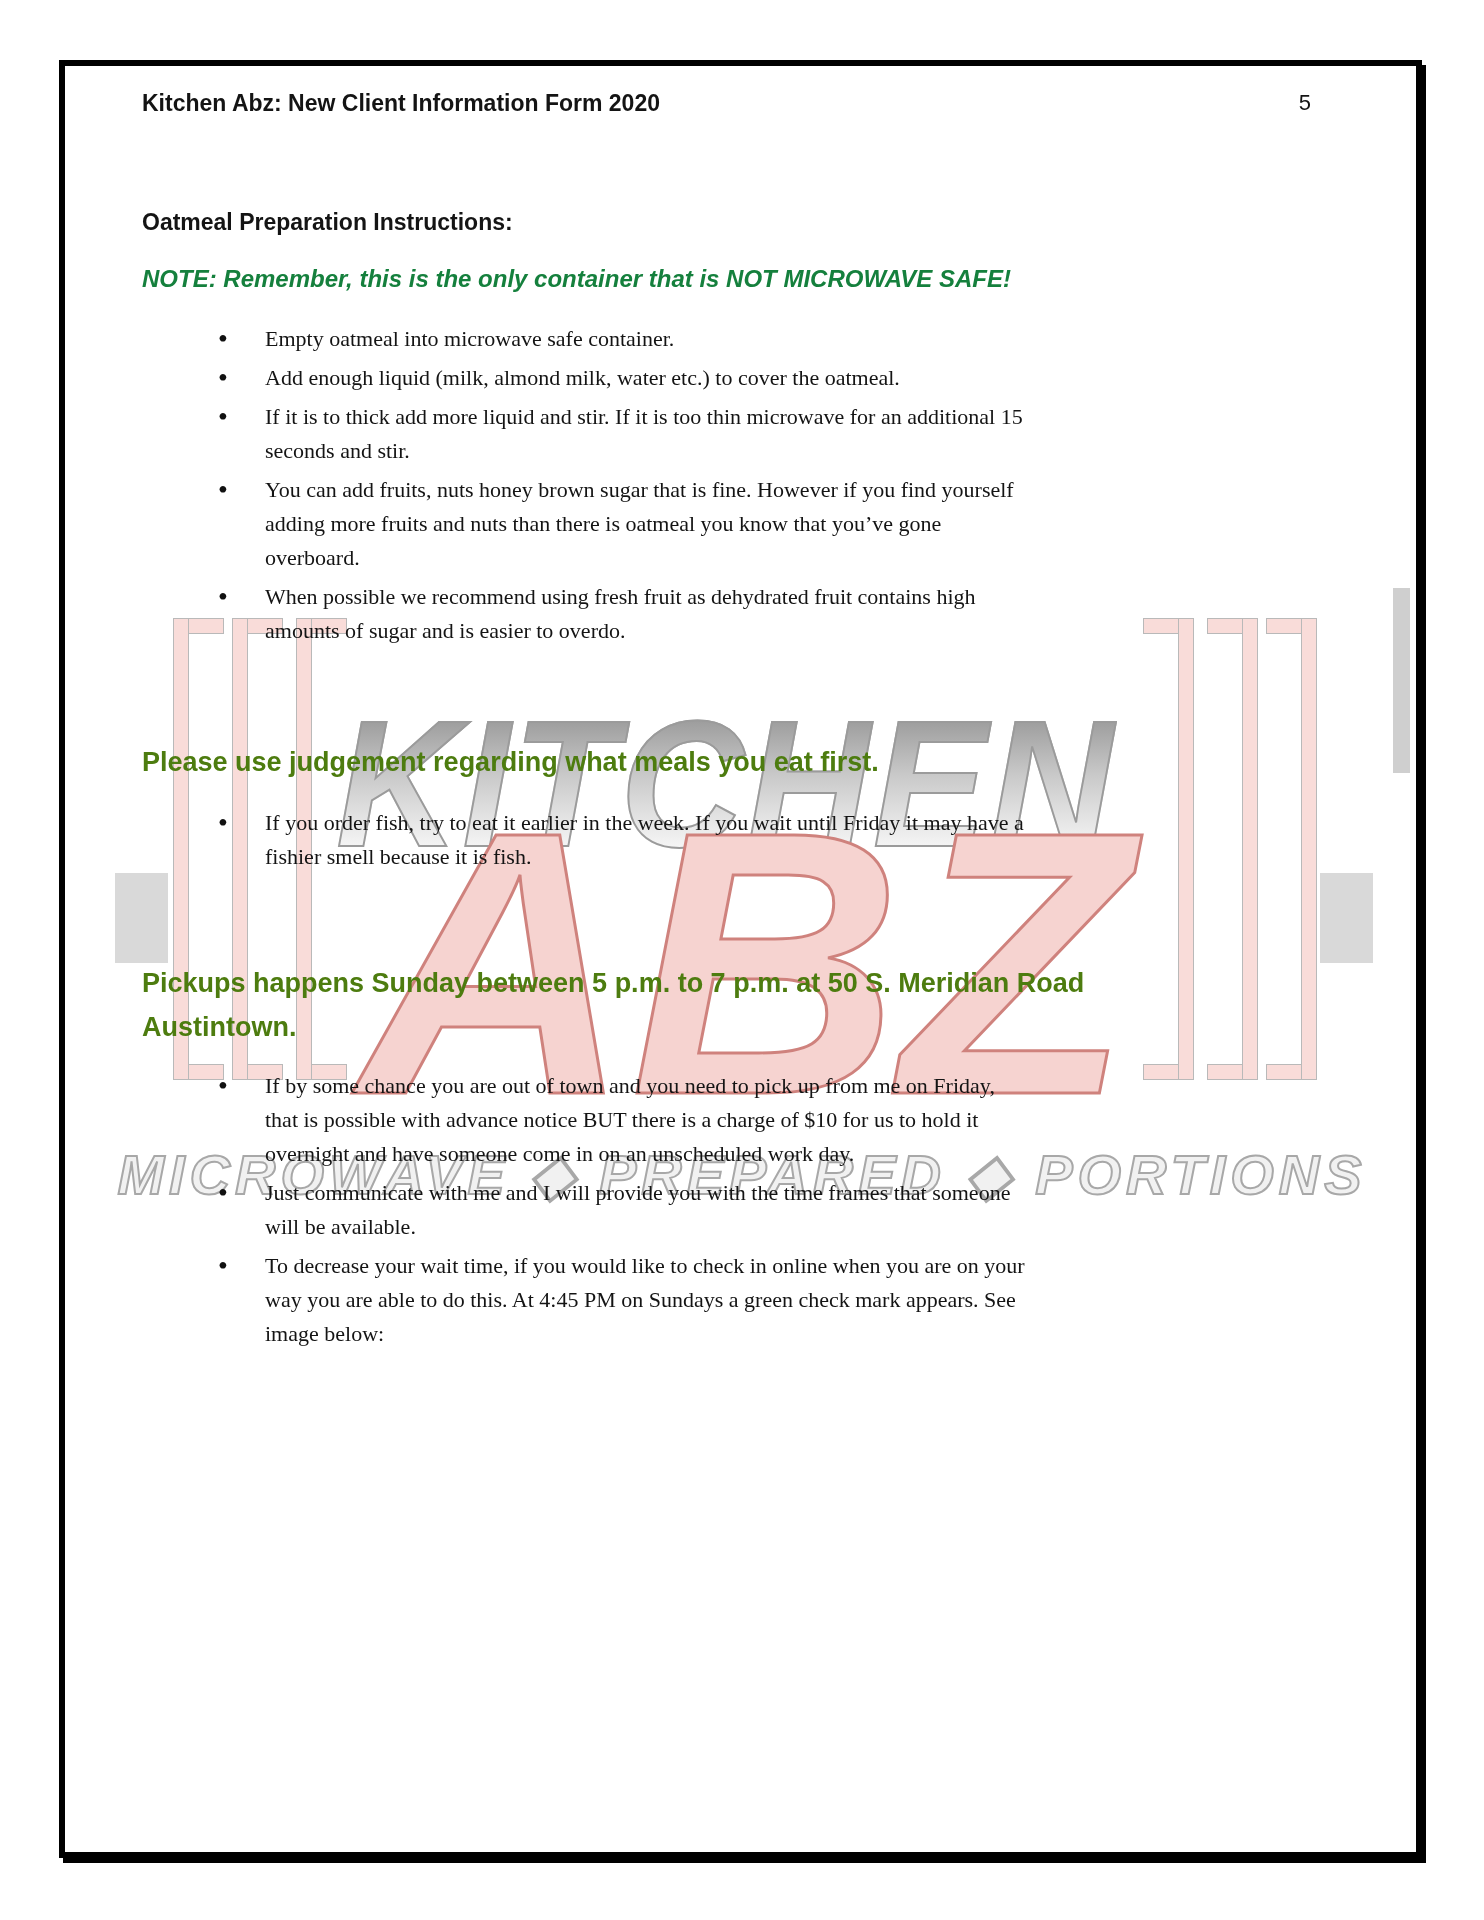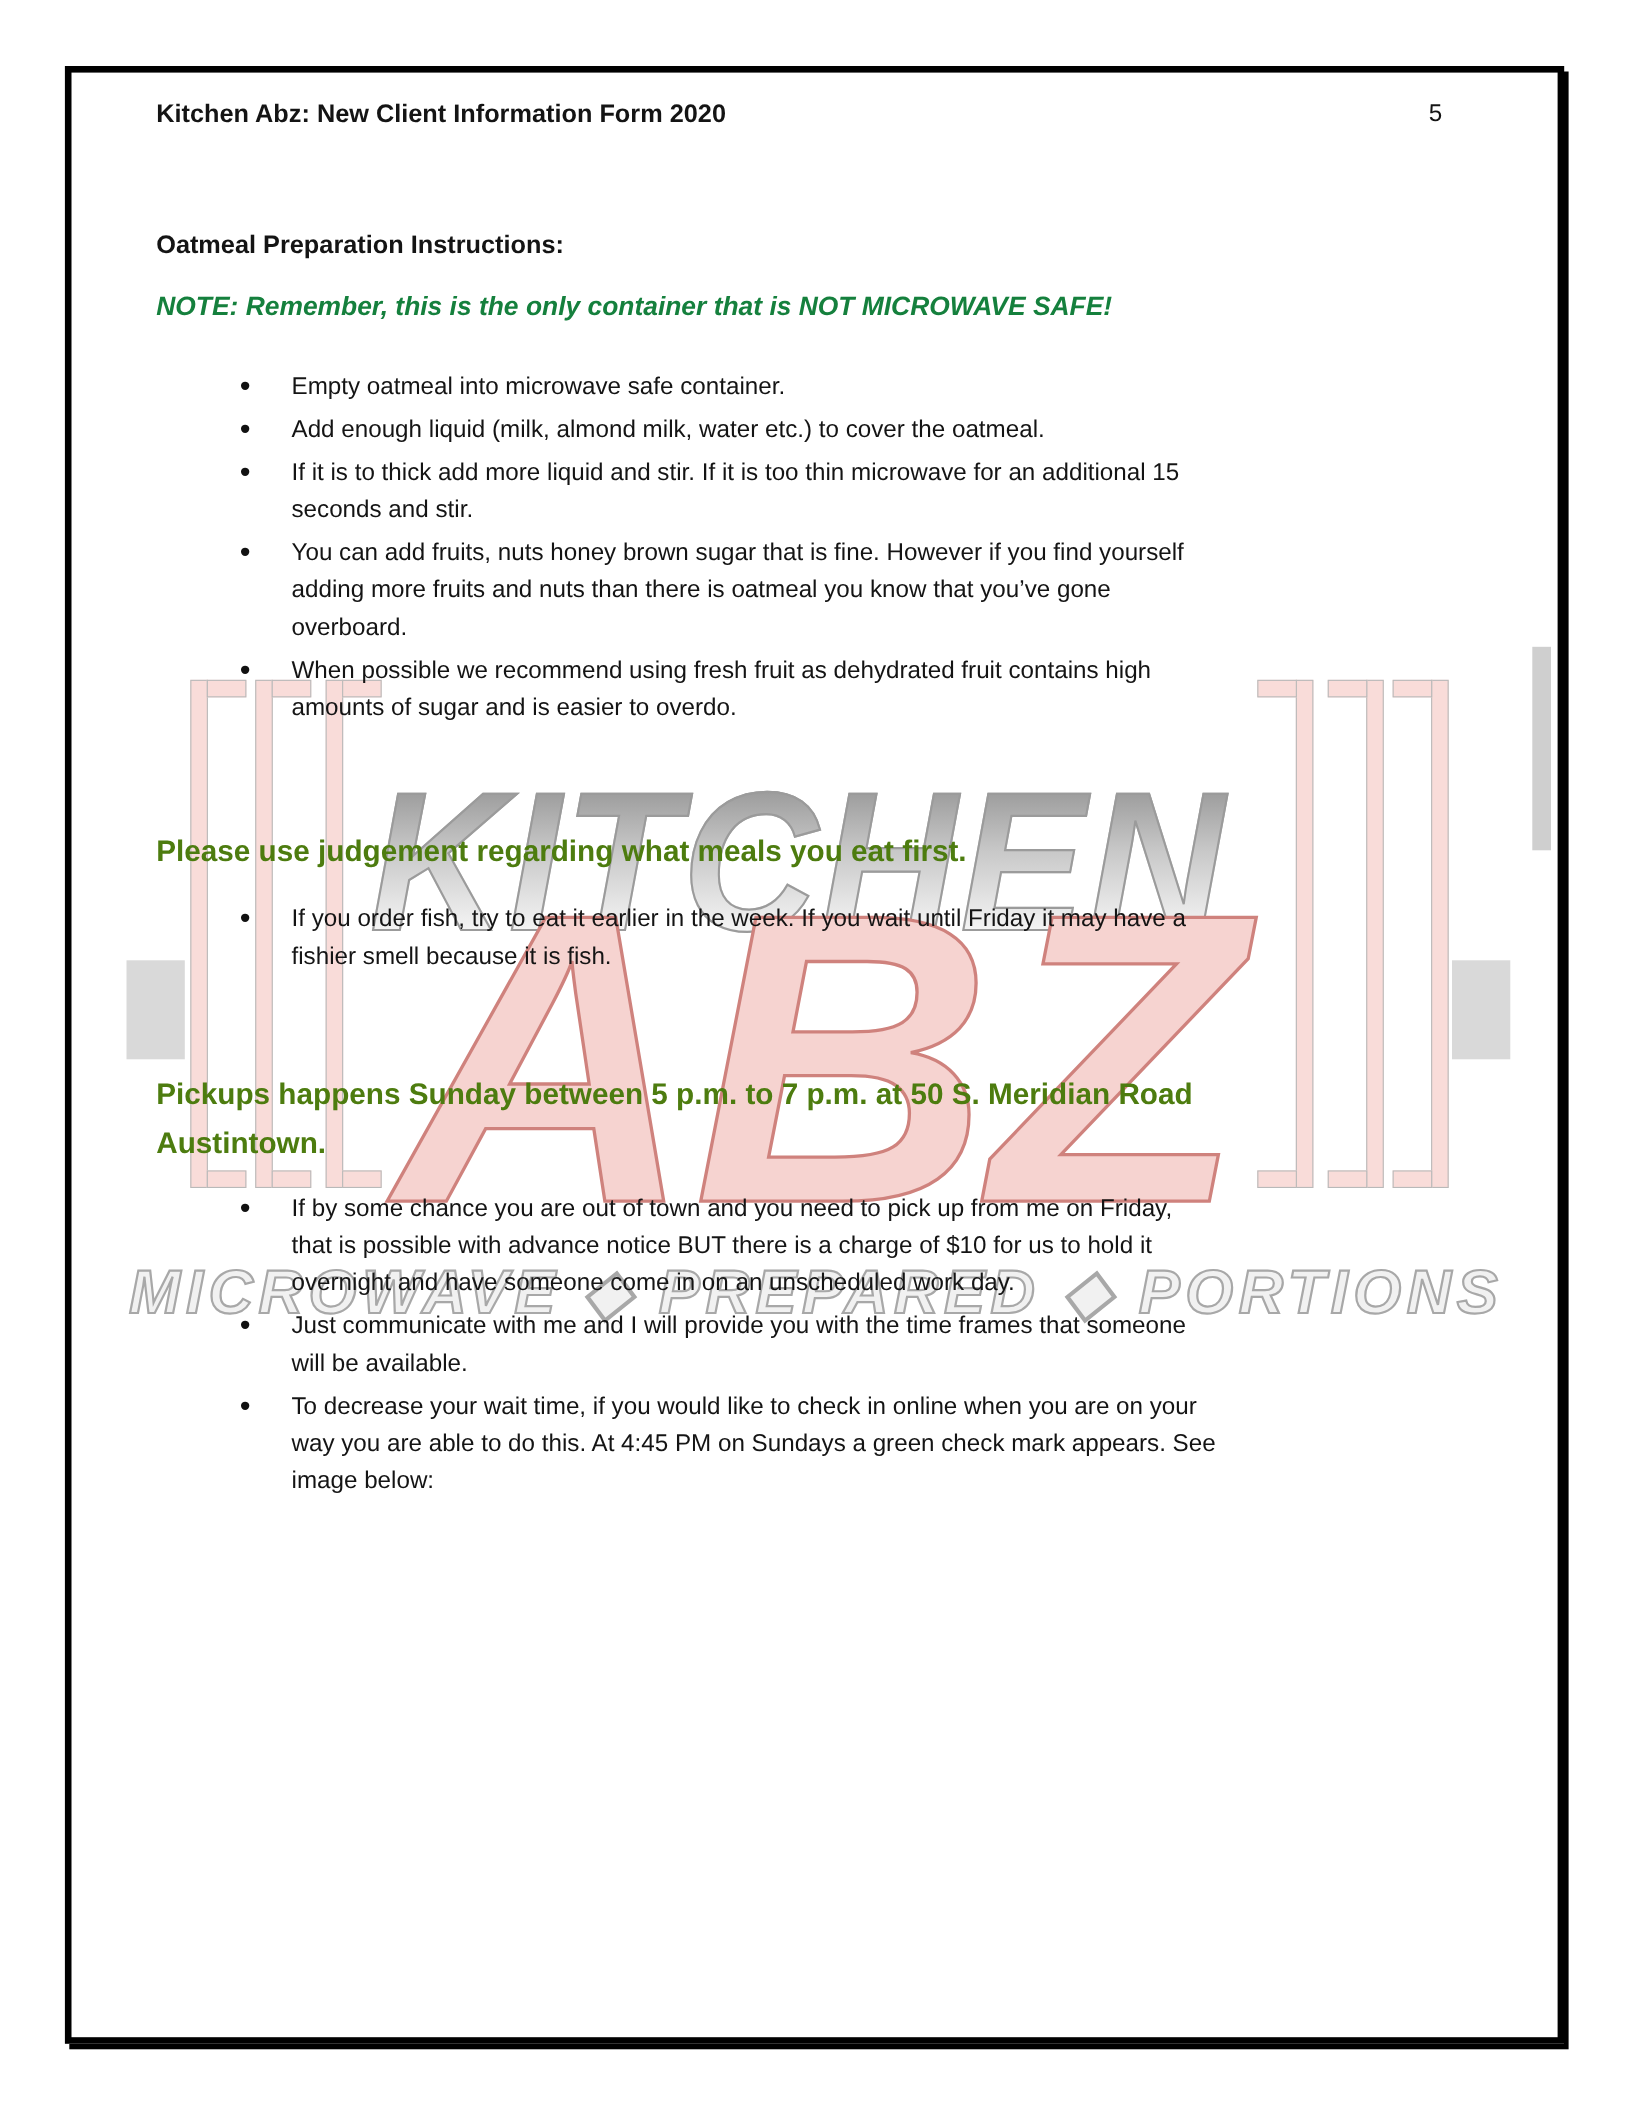--- a/index.html
+++ b/index.html
@@ -53,21 +53,21 @@
   
   .content{
     position:absolute;left:65px;top:66px;width:1351px;height:1786px;
     box-sizing:border-box;padding:22px 105px 0 77px;z-index:1;
   }
   .doc-header{display:flex;justify-content:space-between;align-items:flex-start;height:30px;line-height:30px;}
   .doc-title{font-size:23px;font-weight:bold;}
   .page-number{font-size:22px;font-weight:normal;}
   .sec-heading{font-size:23px;font-weight:bold;line-height:34px;margin:87px 0 0 0;}
   .note{font-size:24px;font-weight:bold;font-style:italic;color:#15803d;line-height:34px;margin:23px 0 0 0;white-space:pre-line;}
-  ul.blist{list-style:none;margin:38px 0 0 0;padding:0;}
+  ul.blist{list-style:none;margin:26px 0 0 0;padding:0;font-family:Liberation Serif, serif;}
   ul.blist li{
     position:relative;padding-left:123px;margin:0 0 5px 0;
     font-size:22px;line-height:34px;white-space:pre-line;
   }
   ul.blist li::before{
     content:"\2022";position:absolute;left:76px;top:0;
     font-size:28px;line-height:34px;color:#111;
   }
   .red-heading{
     font-size:27px;font-weight:bold;color:#4d7c0f;line-height:44px;

